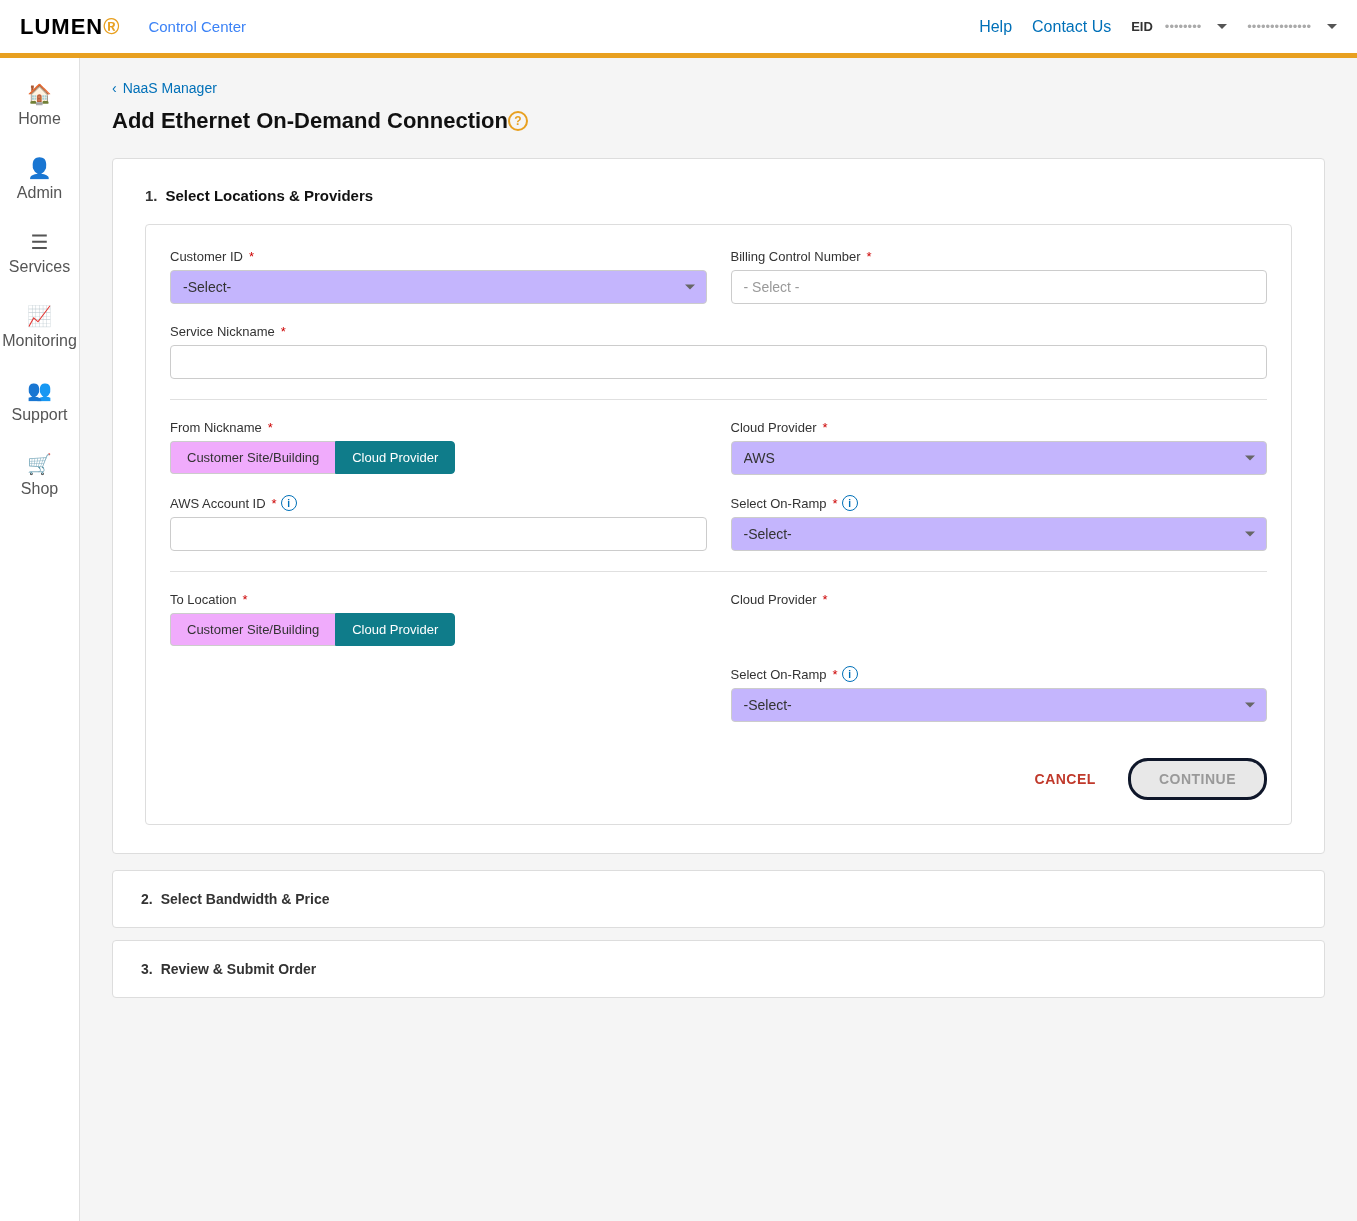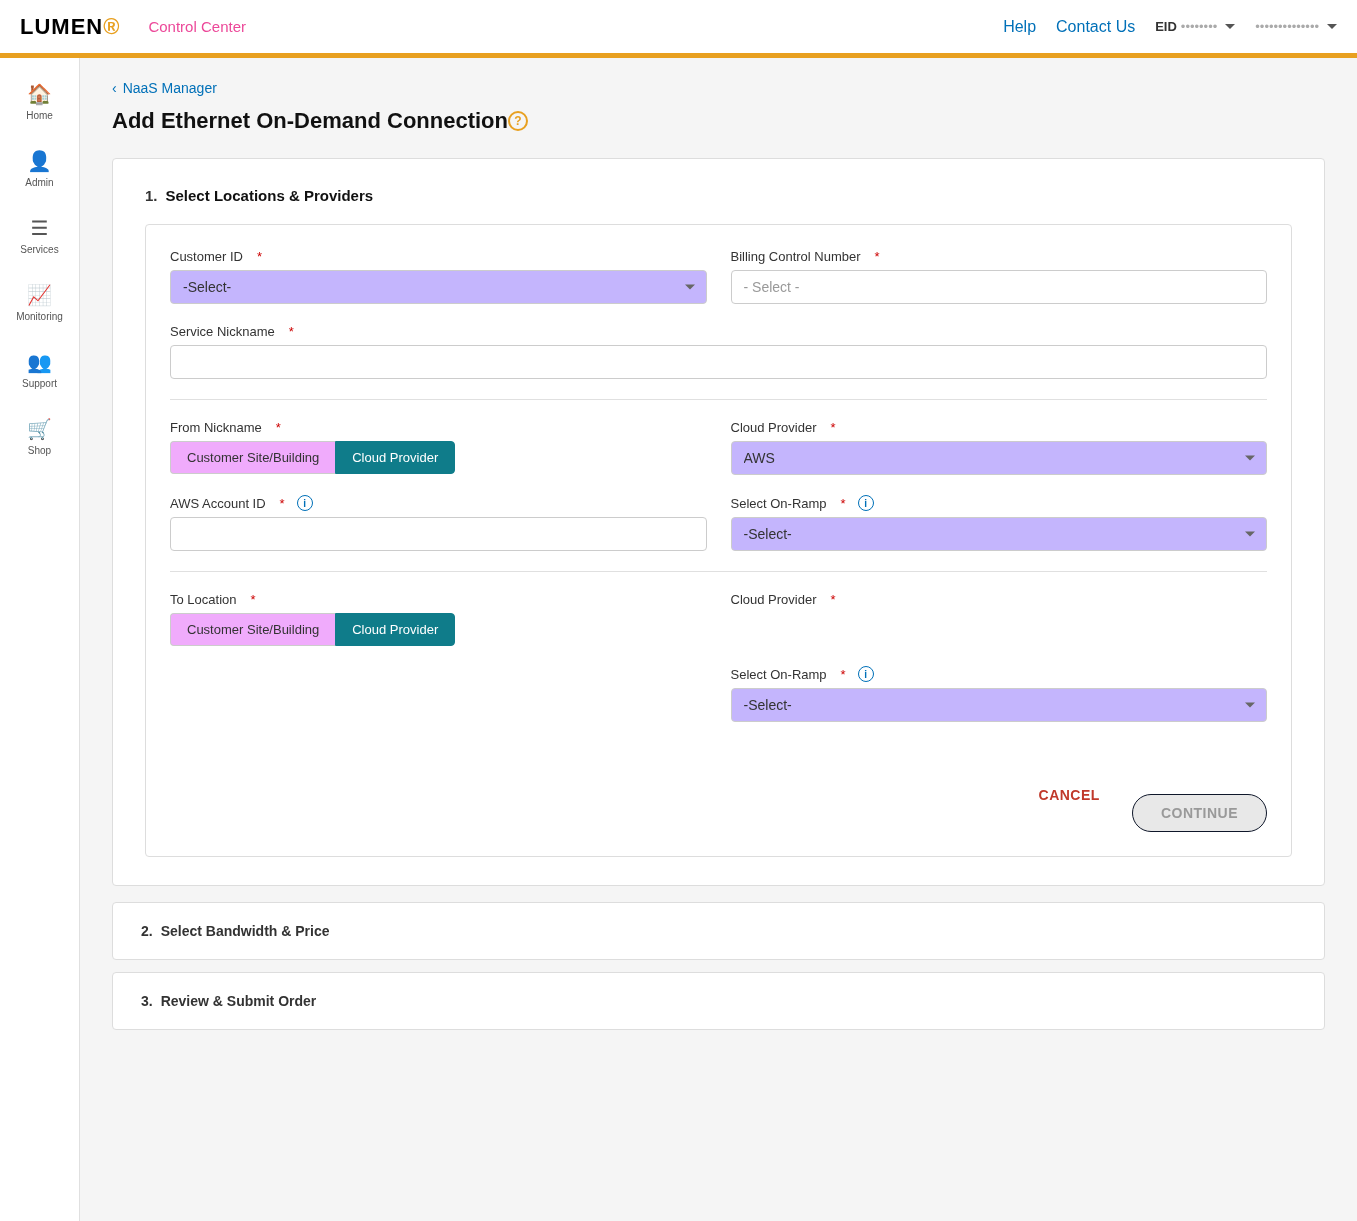--- a/index.html
+++ b/index.html
@@ -11,24 +11,24 @@
       border-bottom: 3px solid #e8a020;
       padding: 0 20px; height: 56px; position: relative;
     }
     .top-nav::after {
       content: ''; position: absolute; bottom: -5px; left: 0; right: 0;
       height: 2px; background: #e8a020;
     }
     .logo { display: flex; align-items: center; margin-right: 28px; }
     .logo-text { font-size: 22px; font-weight: 700; color: #000; letter-spacing: 1px; }
     .logo-text span { color: #e8a020; }
-    .control-center-label { font-size: 15px; color: #ec4899; font-weight: 400; }
+    .control-center-label { font-size: 15px; color: #3b82f6; font-weight: 400; }
     .nav-right { margin-left: auto; display: flex; align-items: center; gap: 20px; }
     .nav-link { color: #0070b8; text-decoration: none; font-size: 16px; cursor: pointer; }
-    .eid-section { display: flex; align-items: center; gap: 4px; font-size: 13px; color: #555; cursor: pointer; text-align: center; }
+    .eid-section { display: flex; align-items: center; gap: 12px; font-size: 13px; color: #555; cursor: pointer; text-align: center; }
     .eid-label { font-weight: 600; color: #333; }
     .eid-value { color: #aaa; }
     .chevron-down { display: inline-block; width: 0; height: 0; border-left: 5px solid transparent; border-right: 5px solid transparent; border-top: 5px solid #555; margin-left: 4px; }
 
     
     .app-layout { display: flex; min-height: calc(100vh - 56px); }
 
     
     .sidebar {
       width: 80px; background: #fff; border-right: 1px solid #e0e0e0;
@@ -36,21 +36,21 @@
       padding-top: 16px; gap: 8px; flex-shrink: 0;
     }
     .sidebar-item {
       display: flex; flex-direction: column; align-items: center;
       padding: 10px 8px; width: 100%; cursor: pointer; gap: 4px;
       color: #555; font-size: 11px; text-align: center;
       border-radius: 4px; transition: background 0.15s;
     }
     .sidebar-item.active { color: #333; }
     .sidebar-icon { font-size: 20px; color: #555; }
-    .sidebar-label { font-size: 10px; color: #555; }
+    .sidebar-label { font-size: 16px; color: #555; }
 
     
     .main-content { flex: 1; padding: 24px 32px; background: #f5f5f5; overflow-y: auto; }
 
     
     .breadcrumb { display: flex; align-items: center; gap: 6px; margin-bottom: 12px; }
     .breadcrumb-arrow { color: #0070b8; font-size: 14px; }
     .breadcrumb-link { color: #0070b8; text-decoration: none; font-size: 14px; cursor: pointer; }
 
     
@@ -64,21 +64,21 @@
     }
     .section-title { font-size: 15px; font-weight: 700; color: #111; margin-bottom: 20px; display: flex; align-items: center; gap: 8px; }
     .section-number { color: #333; }
 
     
     .inner-form { border: 1px solid #ddd; border-radius: 4px; padding: 24px; margin-bottom: 0; }
 
     
     .form-row { display: flex; gap: 24px; margin-bottom: 20px; }
     .form-group { flex: 1; display: flex; flex-direction: column; gap: 6px; }
-    .form-label { font-size: 13px; font-weight: 500; color: #333; display: flex; align-items: center; gap: 12px; }
+    .form-label { font-size: 13px; font-weight: 500; color: #333; display: flex; align-items: center; gap: 4px; }
     .required { color: #cc0000; margin-left: 2px; }
     .info-icon { display: inline-flex; align-items: center; justify-content: center; width: 16px; height: 16px; border: 1.5px solid #0070b8; border-radius: 50%; color: #0070b8; font-size: 10px; font-weight: 700; cursor: pointer; }
 
     
     .form-input {
       border: 1px solid #ccc; border-radius: 4px; padding: 8px 12px;
       font-size: 14px; color: #333; outline: none; width: 100%;
     }
     .form-input::placeholder { color: #999; }
 
@@ -108,24 +108,23 @@
       background: #0f7c8a; color: #fff; border-color: #0f7c8a;
     }
 
     
     .form-divider { border: none; border-top: 1px solid #e0e0e0; margin: 20px 0; }
 
     
     .form-actions { display: flex; justify-content: flex-end; align-items: center; gap: 16px; padding-top: 16px; }
     .btn-cancel { background: none; border: none; color: #c0392b; font-size: 14px; font-weight: 700; cursor: pointer; padding: 8px 16px; letter-spacing: 0.5px; }
     .btn-continue {
-      background: #e8e8e8; color: #999; border: 1px solid #0f172a; border-radius: 20px;
+      background: #e8e8e8; color: #999; border: 3px solid #0f172a; border-radius: 20px;
       padding: 10px 28px; font-size: 14px; font-weight: 600; cursor: not-allowed;
       letter-spacing: 0.5px;
-      margin-top: 36px;
     }
 
     
     .step-section { background: #fff; border: 1px solid #ddd; border-radius: 4px; padding: 20px 28px; margin-bottom: 12px; }
     .step-section-title { font-size: 14px; font-weight: 700; color: #333; display: flex; align-items: center; gap: 8px; }
   </style>
 </head>
 <body>
 
 <nav class="top-nav">

